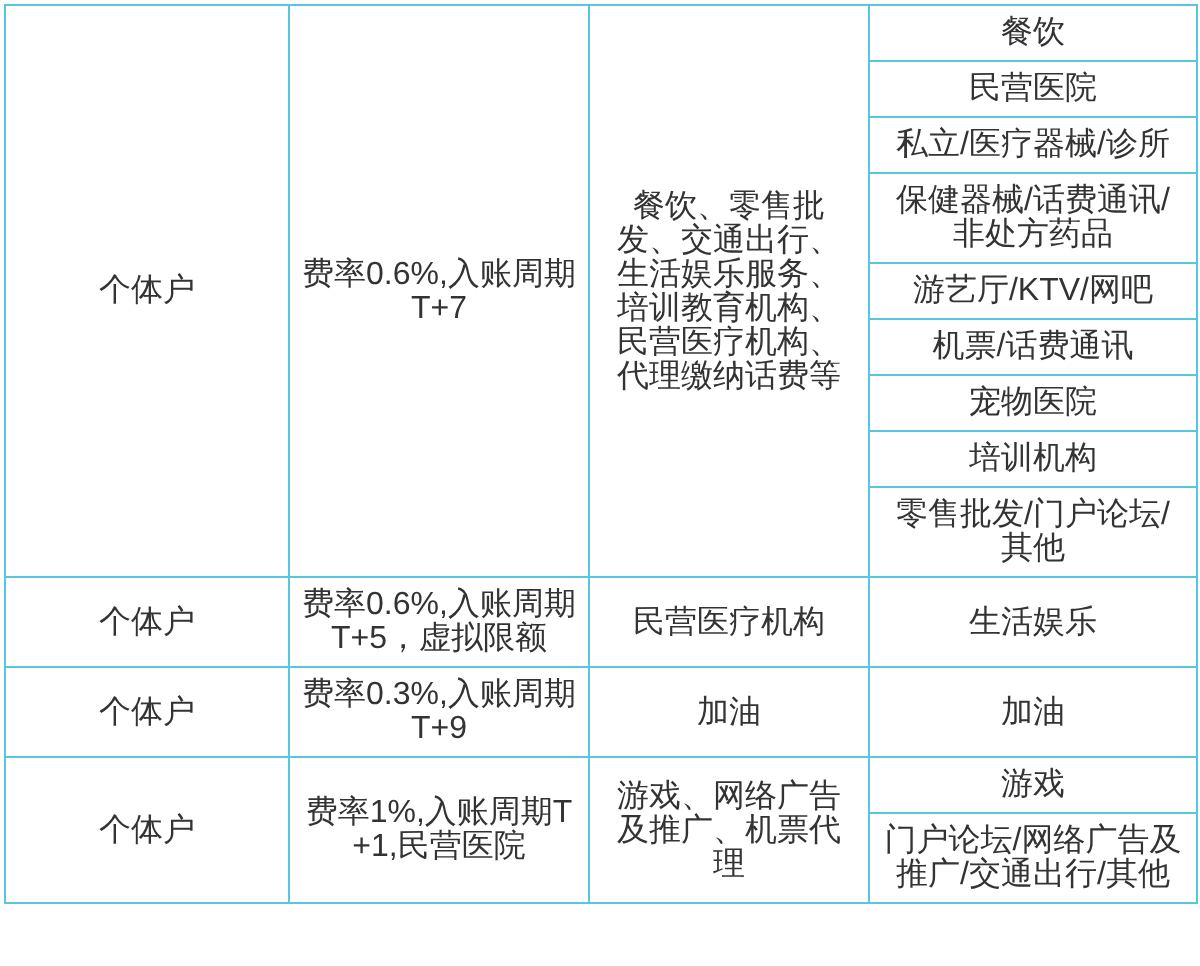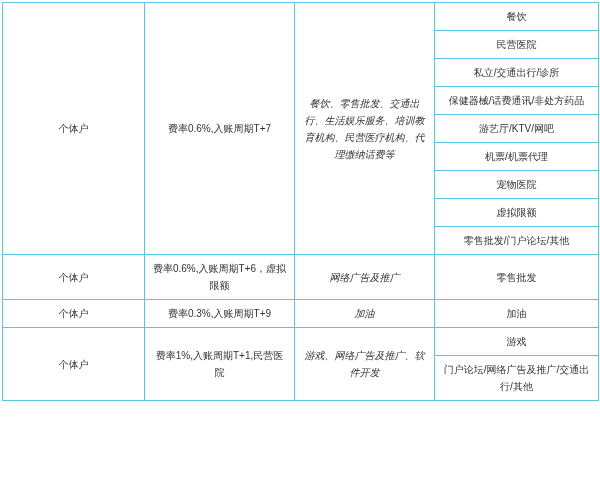--- a/index.html
+++ b/index.html
@@ -21,89 +21,89 @@
   }
   table.rate-table {
     border-collapse: collapse;
     table-layout: fixed;
     width: 596px;
     margin: 2px 0 0 2px;
   }
   table.rate-table td {
     border: 1px solid #56c7dd;
     color: #333333;
-    font-size: 10px;
+    font-size: 16px;
     line-height: 17px;
     text-align: center;
     vertical-align: middle;
     padding: 5px 6px;
     box-sizing: border-box;
     word-break: break-all;
   }
   td.col-type   { width: 142px; }
   td.col-rate   { width: 150px; text-align: left; padding-left: 8px; }
-  td.col-scope  { width: 140px; text-align: left; padding-left: 8px; font-style: italic; }
+  td.col-scope  { width: 140px; text-align: left; padding-left: 8px; }
   td.col-cat    { width: 164px; }
 </style>
 </head>
 <body>
 
 <div class="sheet">
   <table class="rate-table">
     <tbody>
 
       <tr>
         <td class="col-type" rowspan="9">个体户</td>
         <td class="col-rate" rowspan="9">费率0.6%,入账周期T+7</td>
         <td class="col-scope" rowspan="9">餐饮、零售批发、交通出行、生活娱乐服务、培训教育机构、民营医疗机构、代理缴纳话费等</td>
         <td class="col-cat">餐饮</td>
       </tr>
       <tr>
         <td class="col-cat">民营医院</td>
       </tr>
       <tr>
-        <td class="col-cat">私立/交通出行/诊所</td>
+        <td class="col-cat">私立/医疗器械/诊所</td>
       </tr>
       <tr>
         <td class="col-cat">保健器械/话费通讯/非处方药品</td>
       </tr>
       <tr>
         <td class="col-cat">游艺厅/KTV/网吧</td>
       </tr>
       <tr>
-        <td class="col-cat">机票/机票代理</td>
+        <td class="col-cat">机票/话费通讯</td>
       </tr>
       <tr>
         <td class="col-cat">宠物医院</td>
       </tr>
       <tr>
-        <td class="col-cat">虚拟限额</td>
+        <td class="col-cat">培训机构</td>
       </tr>
       <tr>
         <td class="col-cat">零售批发/门户论坛/其他</td>
       </tr>
 
       <tr>
         <td class="col-type">个体户</td>
-        <td class="col-rate">费率0.6%,入账周期T+6，虚拟限额</td>
-        <td class="col-scope">网络广告及推广</td>
-        <td class="col-cat">零售批发</td>
+        <td class="col-rate">费率0.6%,入账周期T+5，虚拟限额</td>
+        <td class="col-scope">民营医疗机构</td>
+        <td class="col-cat">生活娱乐</td>
       </tr>
 
       <tr>
         <td class="col-type">个体户</td>
         <td class="col-rate">费率0.3%,入账周期T+9</td>
         <td class="col-scope">加油</td>
         <td class="col-cat">加油</td>
       </tr>
 
       <tr>
         <td class="col-type" rowspan="2">个体户</td>
         <td class="col-rate" rowspan="2">费率1%,入账周期T+1,民营医院</td>
-        <td class="col-scope" rowspan="2">游戏、网络广告及推广、软件开发</td>
+        <td class="col-scope" rowspan="2">游戏、网络广告及推广、机票代理</td>
         <td class="col-cat">游戏</td>
       </tr>
       <tr>
         <td class="col-cat">门户论坛/网络广告及推广/交通出行/其他</td>
       </tr>
 
     </tbody>
   </table>
 </div>
 

